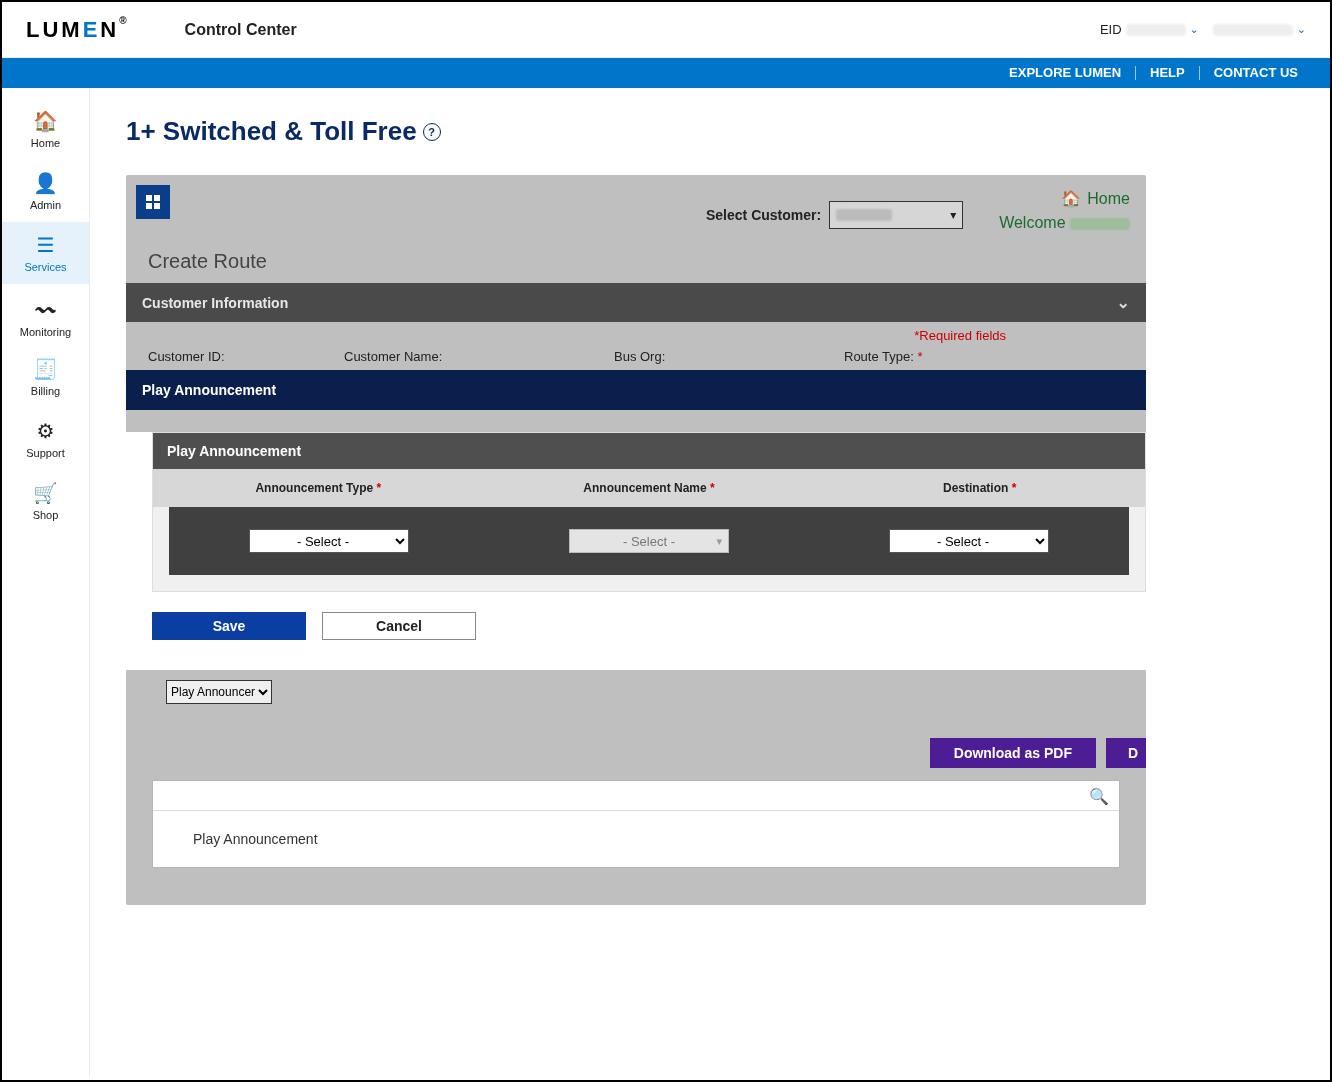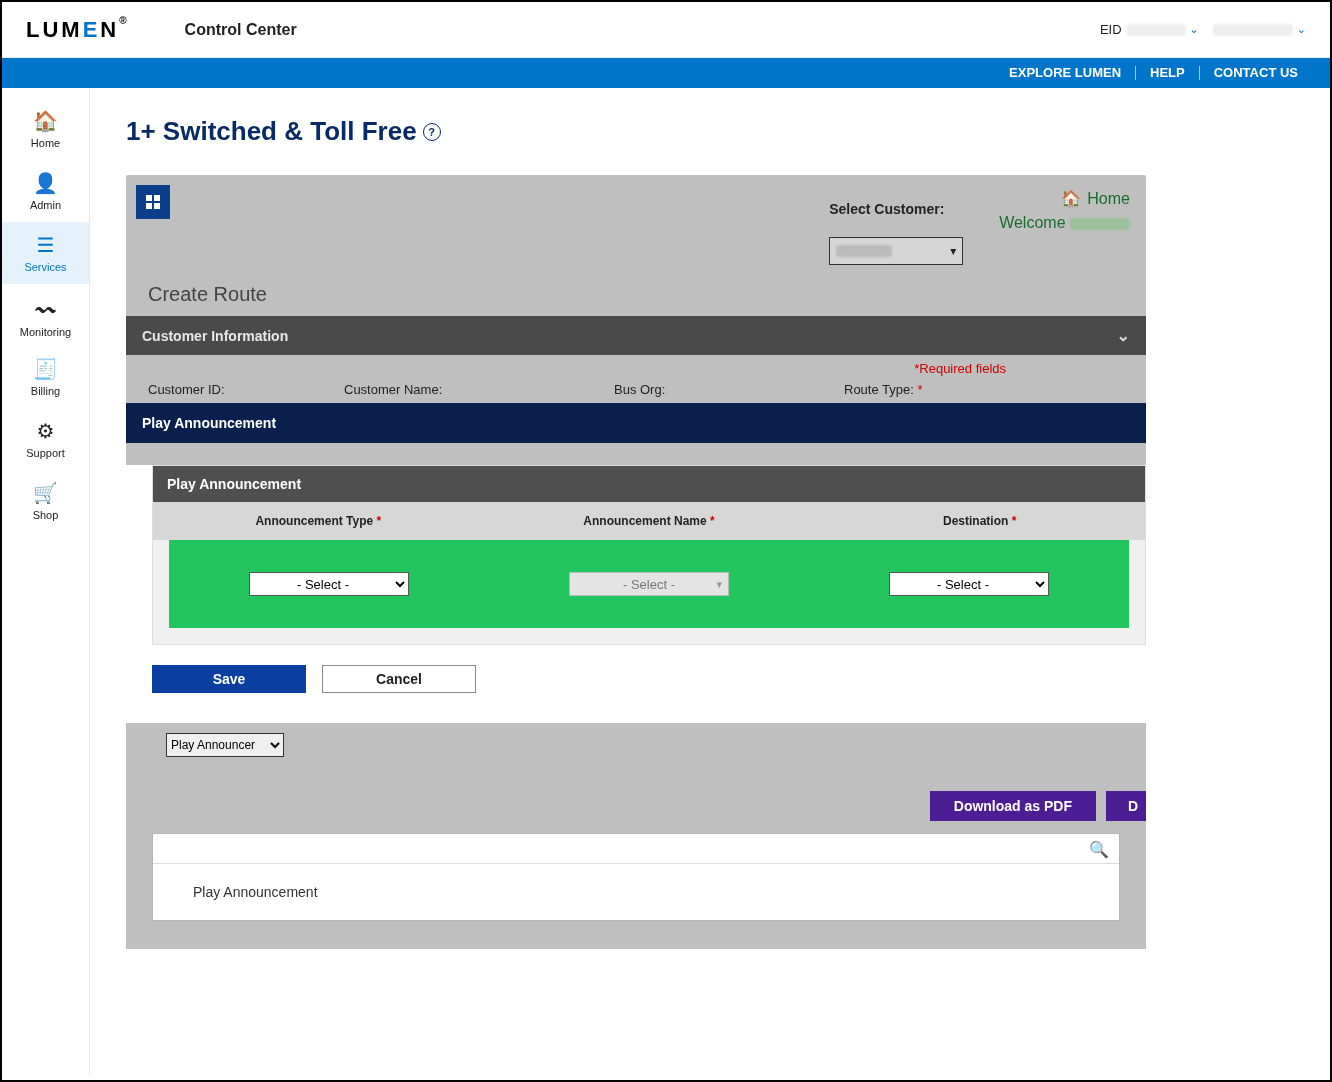--- a/index.html
+++ b/index.html
@@ -117,24 +117,23 @@
     align-items: flex-start;
     padding: 10px 16px 4px 10px;
   }
   .grid-btn {
     width: 34px; height: 34px; background: #0a3e8a; display: flex; align-items:center; justify-content:center;
   }
   .grid-btn svg { fill: #fff; }
   .panel-top-center {
     margin-left: auto;
     display: flex;
-    align-items: flex-start;
-    gap: 20px;
+    align-items: center;
+    gap: 8px;
     margin-top: 16px;
-    flex-direction: column;
   }
   .sel-cust-label { font-size: 14px; color: #222; font-weight: 600; }
   .sel-cust {
     width: 134px; height: 28px; background: #d6d6d6; border: 1px solid #333;
     display: flex; align-items: center; padding: 0 6px; justify-content: space-between;
   }
   .sel-cust .redact2 { width: 56px; height: 12px; background:#bbb; filter: blur(1px); border-radius:3px;}
   .panel-top-right {
     margin-left: 36px;
     display: flex; flex-direction: column; align-items: flex-end; gap: 6px;
@@ -171,42 +170,42 @@
   .pa-inner { background:#f0f0f0; border:1px solid #ddd; margin: 22px 0 0 26px; }
   .pa-header {
     background:#4f4f4f; color:#fff; font-weight:700; padding: 10px 14px; font-size: 14px;
   }
   .pa-cols {
     background:#d7d7d7; display:flex; padding: 12px 0; font-size: 12px; font-weight:600;
   }
   .pa-col { flex:1; text-align:center; }
   .req { color:#c00; }
   .pa-row {
-    background:#22c55e; display:flex; padding: 32px 0; margin: 0 16px 16px 16px;
+    background:#404040; display:flex; padding: 22px 0; margin: 0 16px 16px 16px;
   }
   .pa-row > div { flex:1; display:flex; justify-content:center; }
   select.pa-select, .fake-select {
     width: 160px; height: 24px; font-size: 13px; text-align: center;
     border: 1px solid #555; background: #fff;
   }
   .fake-select.disabled {
     background:#e4e4e4; color:#777; display:flex; align-items:center; justify-content:center; position:relative;
     border: 1px solid #bbb;
   }
   .fake-select.disabled::after { content:"▾"; position:absolute; right:6px; color:#999; font-size:11px; }
 
   .btn-row { display:flex; gap: 16px; padding: 20px 0 10px 26px; background:#fff; }
   .btn { width: 154px; height: 28px; font-size:14px; font-weight:600; display:flex; align-items:center; justify-content:center; cursor:pointer; }
   .btn-primary { background:#0a3ea0; color:#fff; border:1px solid #0a3ea0; }
   .btn-secondary { background:#fff; color:#222; border:1px solid #888; }
 
   
   .lower { background:#bfbfbf; padding: 10px 0 28px 0; }
   .lower-select {
-    width: 118px; height: 24px; font-size:12px; margin-left: 40px; border:1px solid #333; background:#efefef;
+    width: 106px; height: 24px; font-size:12px; margin-left: 40px; border:1px solid #333; background:#efefef;
   }
   .lower-select-wrap { display:flex; align-items:center; gap:6px; }
   .dl-row { display:flex; justify-content:flex-end; gap: 10px; padding: 34px 0 12px 0; margin-right: 0; }
   .dl-btn {
     background:#4c1d95; color:#fff; font-weight:600; font-size:14px;
     height: 30px; display:flex; align-items:center; justify-content:center;
     padding: 0 24px;
   }
   .dl-btn.cut { width: 40px; padding:0; overflow:hidden; }
   .search-box {

